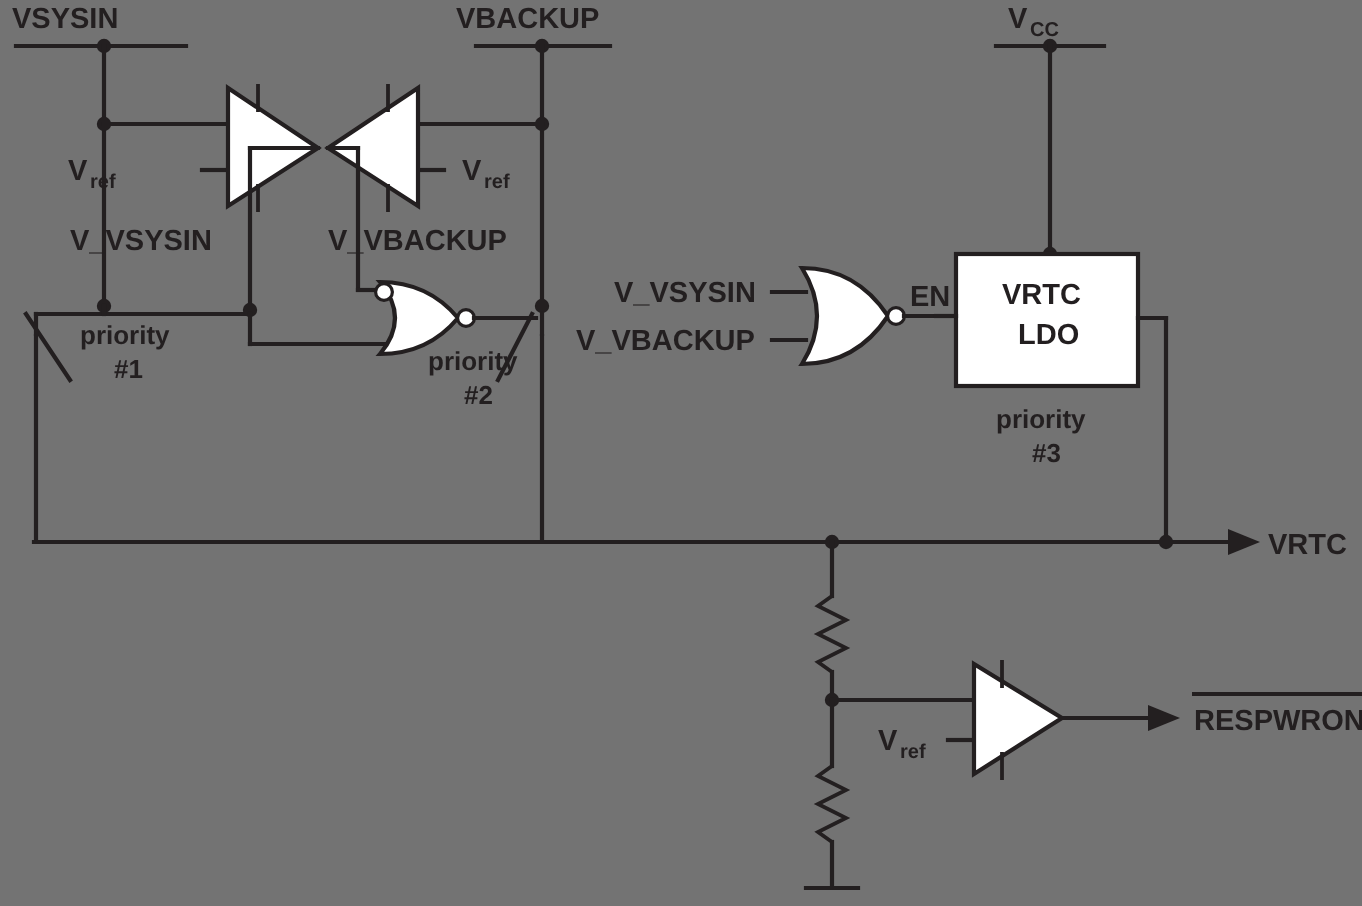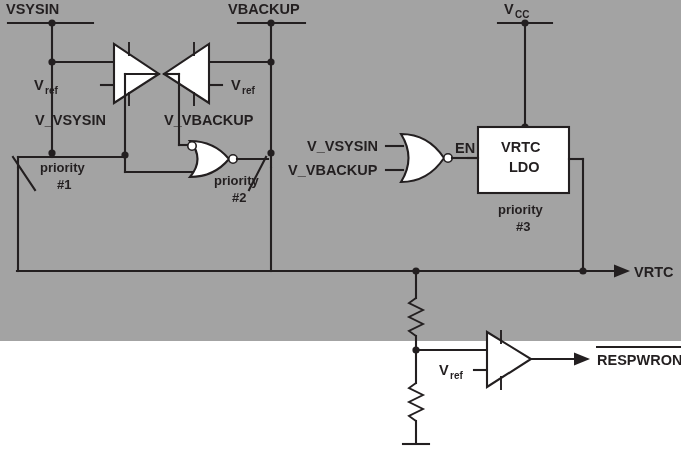--- a/index.html
+++ b/index.html
@@ -9,22 +9,22 @@
   }
   body {
     width: 681px;
     height: 453px;
     font-family: "Liberation Sans", sans-serif;
     overflow: hidden;
   }
   #schematic-root {
     position: relative;
     width: 681px;
-    height: 341px;
-    background: #a3a3a3;
+    height: 453px;
+    background: #737373;
   }
   svg.sch {
     display: block;
     width: 681px;
     height: 453px;
   }
   .wire {
     stroke: #231f20;
     stroke-width: 2.1;
     fill: none;

